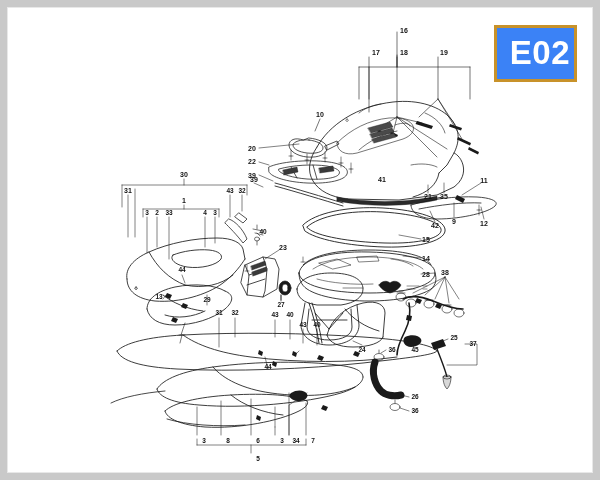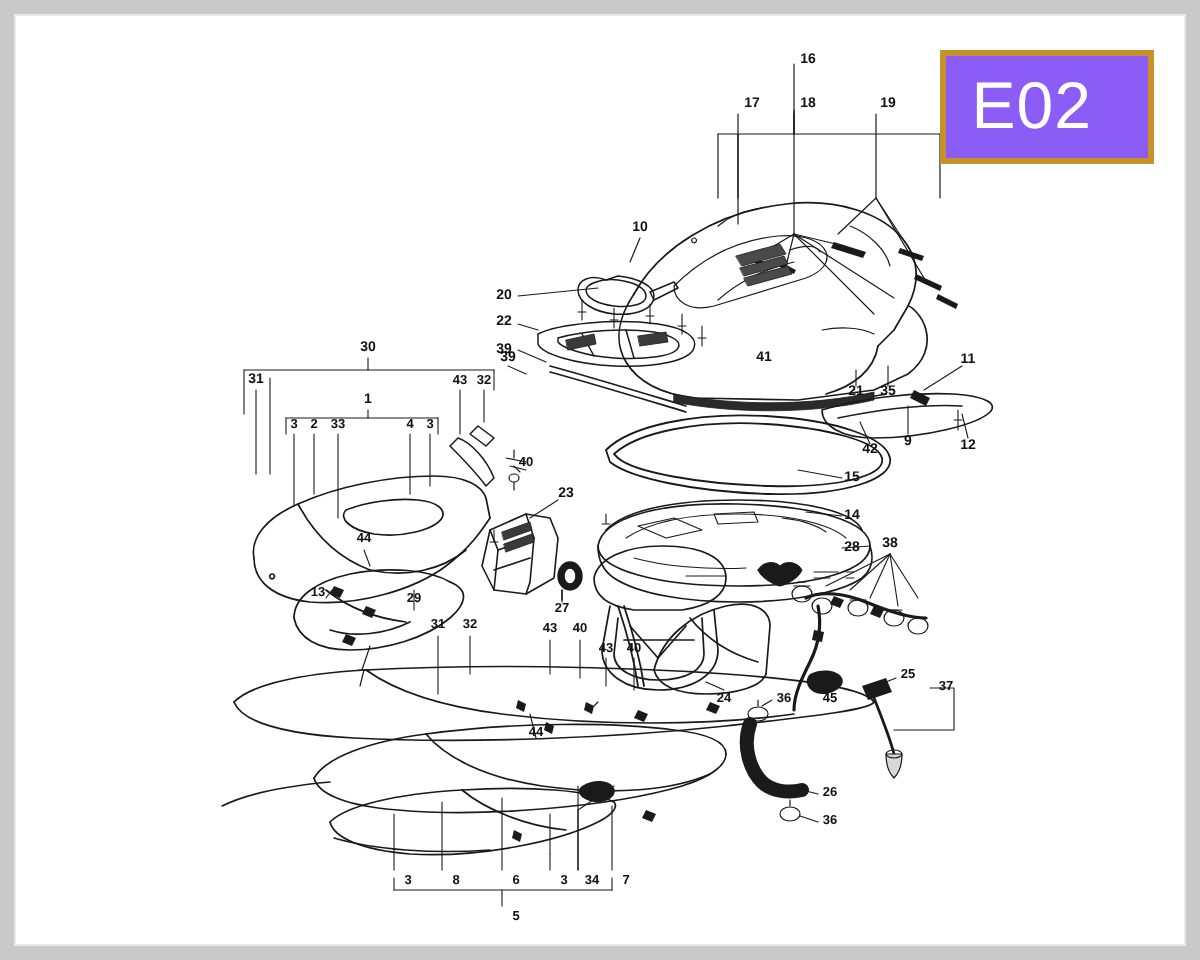--- a/index.html
+++ b/index.html
@@ -10,24 +10,24 @@
   #frame{position:relative;width:600px;height:480px;box-sizing:border-box;
          background:#ffffff;border:7px solid #c9c9c9;}
   #frame:before{content:"";position:absolute;inset:0;pointer-events:none;
          box-shadow:inset 0 0 0 1px #e8e8e8;}
 
   #stage{position:absolute;inset:0;}
   svg.art{position:absolute;left:0;top:0;width:586px;height:466px;display:block;}
 
   
   #badge{position:absolute;right:16px;top:18px;
-         background:#8b5cf6;border:3px solid #c8922a;
+         background:#3b82f6;border:3px solid #c8922a;
          color:#ffffff;font-size:33px;line-height:1;
-         padding:8px 28px 10px 13px;letter-spacing:.5px;
-         font-family:"Liberation Sans", sans-serif;}
+         padding:8px 4px 10px 13px;letter-spacing:.5px;
+         font-family:"Liberation Sans", sans-serif;font-weight:bold;}
 
   
   .lbl{position:absolute;font-size:7px;color:#111111;
        font-family:"Liberation Sans", sans-serif;
        line-height:1;white-space:nowrap;
        transform:translate(-50%,-50%);font-weight:bold;}
   .lbl.sm{font-size:6.5px;}
 </style>
 </head>
 <body>

